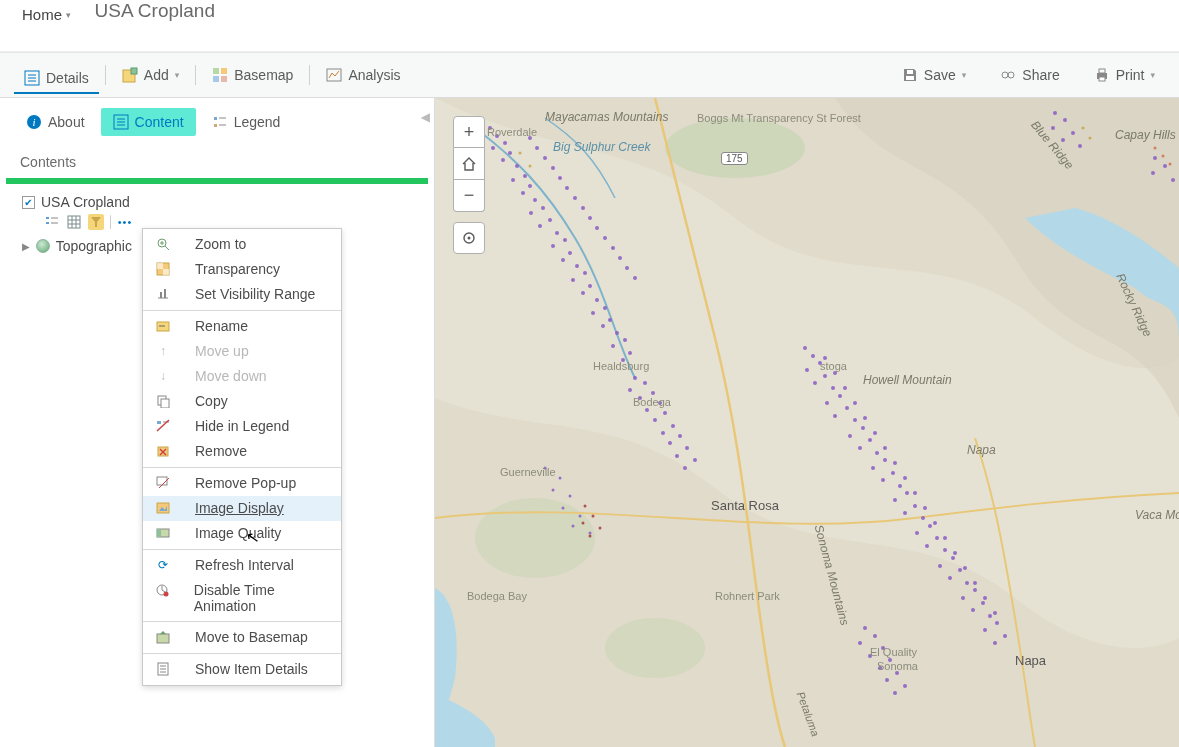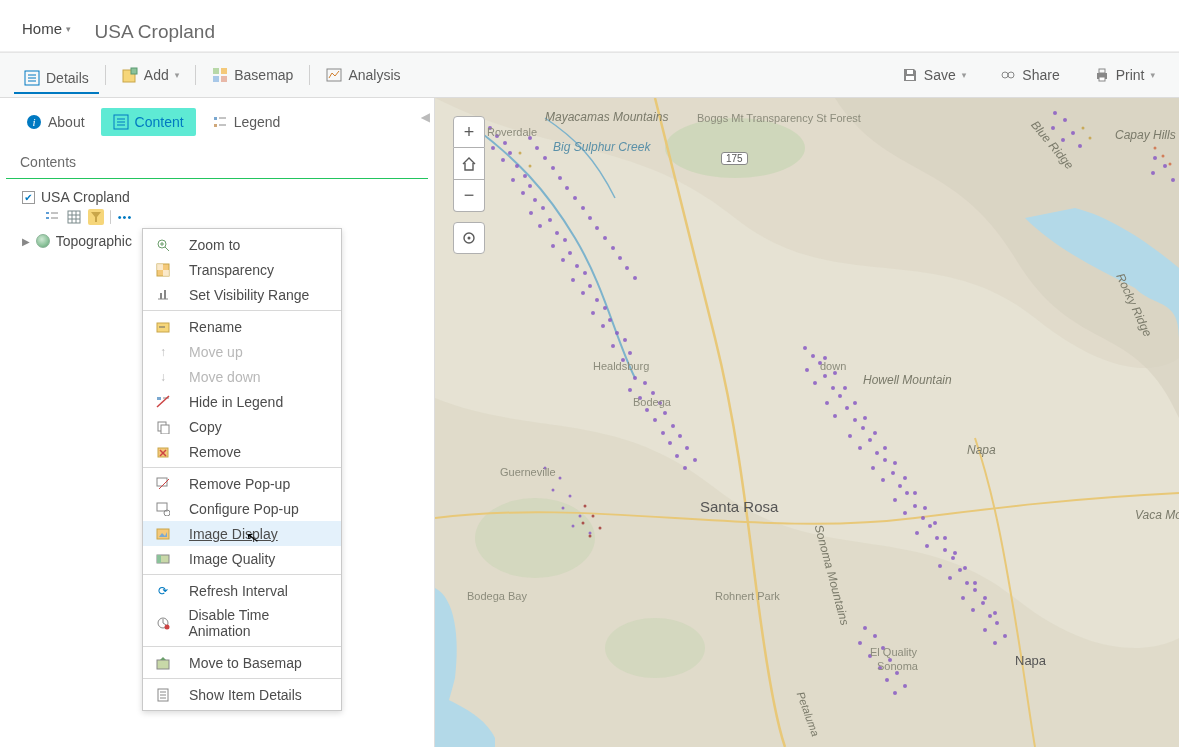--- a/index.html
+++ b/index.html
@@ -11,22 +11,22 @@
     width: 1179px;
     height: 747px;
     overflow: hidden;
     position: relative;
   }
 
   
   .header {
     height: 52px;
     display: flex;
-    align-items: flex-end;
-    padding: 8px 12px;
+    align-items: flex-start;
+    padding: 0 12px;
     border-bottom: 1px solid #efefef;
   }
   .home-btn {
     font-size: 15px;
     color: #444;
     padding: 6px 10px;
     cursor: pointer;
     display: flex;
     align-items: center;
     gap: 4px;
@@ -121,21 +121,21 @@
     right: 4px;
     top: 12px;
     color: #bbb;
     font-size: 12px;
     cursor: pointer;
   }
   .contents-hdr {
     padding: 14px 14px 8px 14px;
     color: #6b6b6b;
     font-size: 14px;
-    border-bottom: 1px solid #22c55e;
+    border-bottom: 6px solid #22c55e;
     margin: 0 6px 6px 6px;
   }
   .layer-row {
     display: flex;
     align-items: center;
     gap: 6px;
     padding: 4px 12px 2px 22px;
     font-size: 14px;
     color: #4c4c4c;
   }
@@ -196,22 +196,22 @@
     background: #fff;
     border: 1px solid #c9c9c9;
     box-shadow: 0 2px 6px rgba(0,0,0,0.15);
     z-index: 50;
     font-size: 14px;
   }
   .ctx-group { border-bottom: 1px solid #d8d8d8; padding: 3px 0; }
   .ctx-group:last-child { border-bottom: none; }
   .ctx-item {
     display: flex;
-    align-items: center;
-    gap: 18px;
+    align-items: flex-start;
+    gap: 24px;
     padding: 4px 12px;
     color: #4c4c4c;
     cursor: pointer;
     min-height: 25px;
   }
   .ctx-item.disabled { color: #b8b8b8; cursor: default; }
   .ctx-item.hover { background: #e4f1fb; text-decoration: underline; }
   .ctx-ico {
     width: 16px; height: 16px;
     display: inline-flex;
@@ -502,66 +502,57 @@
           <span class="ctx-ico">↑</span>
           <span>Move up</span>
         </div>
         <div class="ctx-item disabled">
           <span class="ctx-ico">↓</span>
           <span>Move down</span>
         </div>
         <div class="ctx-item">
           <span class="ctx-ico">
               <svg width="14" height="14">
+                <rect x="2" y="2" width="8" height="9" fill="none" stroke="#888"></rect>
+                <rect x="5" y="5" width="8" height="9" fill="#fff" stroke="#888"></rect>
+              </svg>
+            </span>
+          <span>Copy</span>
+        </div>
+        <div class="ctx-item">
+          <span class="ctx-ico">
+              <svg width="14" height="14">
                 <rect x="1" y="2" width="4" height="3" fill="#7aa8d0"></rect>
                 <line x1="7" y1="3" x2="13" y2="3" stroke="#888"></line>
                 <line x1="1" y1="12" x2="13" y2="1" stroke="#c44" stroke-width="1.5"></line>
               </svg>
             </span>
           <span>Hide in Legend</span>
         </div>
         <div class="ctx-item">
           <span class="ctx-ico">
               <svg width="14" height="14">
-                <rect x="2" y="2" width="8" height="9" fill="none" stroke="#888"></rect>
-                <rect x="5" y="5" width="8" height="9" fill="#fff" stroke="#888"></rect>
-              </svg>
-            </span>
-          <span>Copy</span>
-        </div>
-        <div class="ctx-item">
-          <span class="ctx-ico">
-              <svg width="14" height="14">
                 <rect x="2" y="3" width="10" height="9" fill="#f4c97a" stroke="#c9a64a"></rect>
                 <line x1="4" y1="5" x2="10" y2="11" stroke="#c44" stroke-width="1.5"></line>
                 <line x1="10" y1="5" x2="4" y2="11" stroke="#c44" stroke-width="1.5"></line>
               </svg>
             </span>
           <span>Remove</span>
         </div>
       </div>
 
       <div class="ctx-group">
         <div class="ctx-item">
           <span class="ctx-ico">
               <svg width="14" height="14">
                 <rect x="1" y="1" width="10" height="8" fill="none" stroke="#888"></rect>
                 <line x1="3" y1="12" x2="13" y2="2" stroke="#c44"></line>
               </svg>
             </span>
           <span>Remove Pop-up</span>
-        </div>
-        <div class="ctx-item">
-          <span class="ctx-ico">
-              <svg width="14" height="14">
-                <rect x="1" y="1" width="10" height="8" fill="none" stroke="#888"></rect>
-                <circle cx="11" cy="11" r="3" fill="none" stroke="#888"></circle>
-              </svg>
-            </span>
-          <span>Configure Pop-up</span>
         </div>
         <div class="ctx-item hover">
           <span class="ctx-ico">
               <svg width="14" height="14">
                 <rect x="1" y="2" width="12" height="10" fill="#f4c97a" stroke="#c9a64a"></rect>
                 <polygon points="3,10 6,6 9,9 11,5 11,10" fill="#7aa8d0"></polygon>
               </svg>
             </span>
           <span>Image Display</span>
         </div>
@@ -857,25 +848,25 @@
     </div>
 
     <div class="map-label" style="left:110px;top:12px;">Mayacamas Mountains</div>
     <div class="map-label sm" style="left:262px;top:14px;text-align:center;width:110px;">Boggs Mt Transparency St Forest</div>
     <div class="map-label sm" style="left:52px;top:28px;">Roverdale</div>
     <div class="map-label" style="left:118px;top:42px;font-size:12px;color:#5a90a8;">Big Sulphur Creek</div>
     <div class="route-badge" style="left:286px;top:54px;">175</div>
     <div class="map-label" style="left:680px;top:30px;">Capay Hills</div>
     <div class="map-label" style="left:588px;top:40px;transform:rotate(50deg);">Blue Ridge</div>
     <div class="map-label sm" style="left:158px;top:262px;">Healdsburg</div>
-    <div class="map-label sm" style="left:385px;top:262px;">down</div>
+    <div class="map-label sm" style="left:385px;top:262px;">stoga</div>
     <div class="map-label" style="left:428px;top:275px;">Howell Mountain</div>
     <div class="map-label sm" style="left:198px;top:298px;">Bodega</div>
     <div class="map-label sm" style="left:65px;top:368px;">Guerneville</div>
-    <div class="map-label sm" style="left:265px;top:400px;font-size:15px;color:#555;">Santa Rosa</div>
+    <div class="map-label sm" style="left:276px;top:400px;font-size:13px;color:#555;">Santa Rosa</div>
     <div class="map-label" style="left:532px;top:345px;">Napa</div>
     <div class="map-label" style="left:665px;top:200px;transform:rotate(65deg);">Rocky Ridge</div>
     <div class="map-label" style="left:700px;top:410px;">Vaca Mountains</div>
     <div class="map-label sm" style="left:32px;top:492px;">Bodega Bay</div>
     <div class="map-label sm" style="left:280px;top:492px;">Rohnert Park</div>
     <div class="map-label" style="left:345px;top:470px;transform:rotate(75deg);">Sonoma Mountains</div>
     <div class="map-label sm" style="left:435px;top:548px;">El Quality</div>
     <div class="map-label sm" style="left:442px;top:562px;">Sonoma</div>
     <div class="map-label" style="left:350px;top:610px;transform:rotate(70deg);font-size:11px;">Petaluma</div>
     <div class="map-label sm" style="left:580px;top:555px;font-size:13px;color:#555;">Napa</div>

